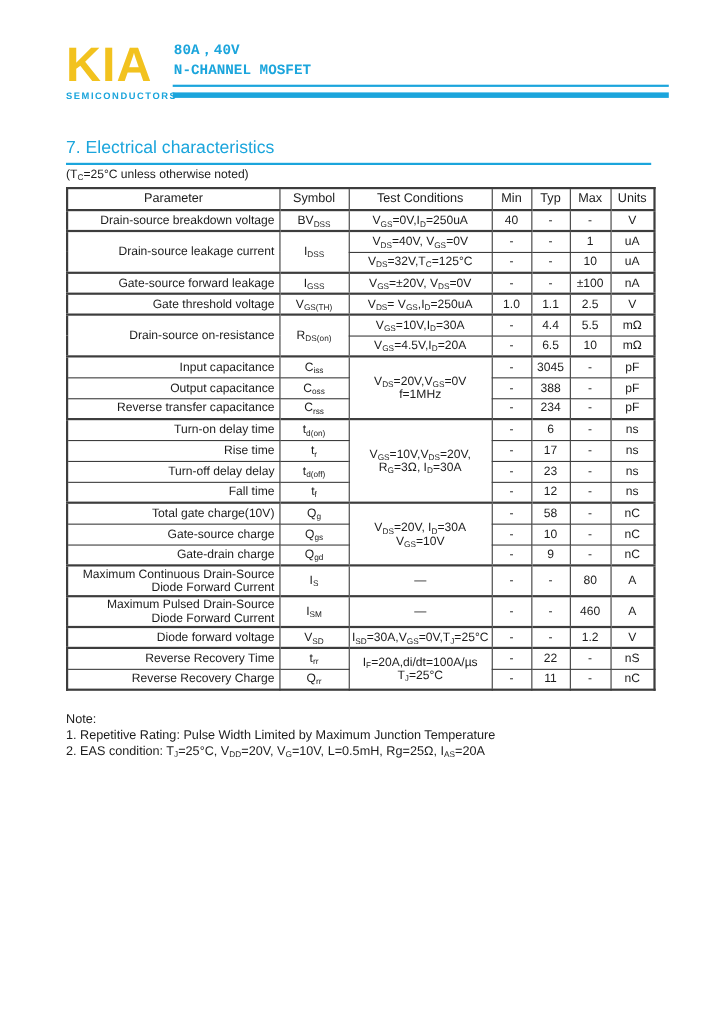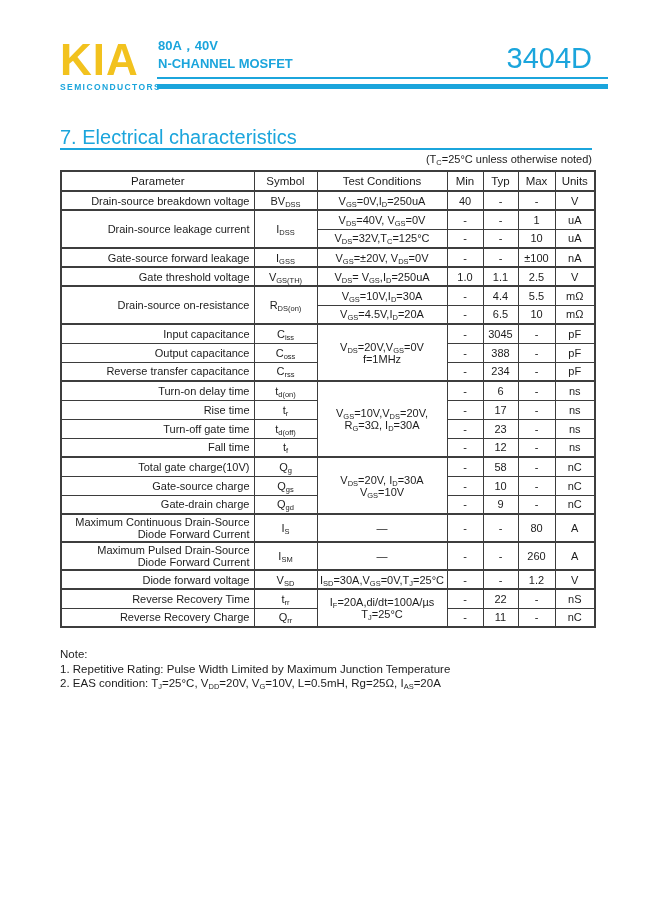--- a/index.html
+++ b/index.html
@@ -8,29 +8,29 @@
   .page {
     position:relative; width:649px; height:752px; background:#fff;
     font-family:"Liberation Sans", sans-serif; color:var(--ink); overflow:hidden;
   }
   
   .logo { position:absolute; left:60px; top:38px; font-size:44px; font-weight:bold;
           color:var(--yellow); letter-spacing:1px; line-height:1; }
   .logo-sub { position:absolute; left:60px; top:82px; font-size:8.5px; font-weight:bold;
           color:var(--accent); letter-spacing:1.4px; }
   .subtitle { position:absolute; left:158px; top:37px; color:var(--accent);
-          font-weight:bold; font-size:13px; line-height:18px; }
+          font-weight:bold; font-size:13px; line-height:18px;font-family:Liberation Mono, monospace; }
   .partnum { position:absolute; top:44px; right:57px; color:var(--accent);
           font-size:29px; line-height:1; }
   .rule-thin  { position:absolute; left:157px; top:77px; width:451px; height:2px; background:var(--accent); }
   .rule-thick { position:absolute; left:157px; top:84px; width:451px; height:5px; background:var(--accent); }
   
-  .sec-title { position:absolute; left:60px; top:126px; font-size:20px; color:var(--accent); }
+  .sec-title { position:absolute; left:60px; top:126px; font-size:16px; color:var(--accent); }
   .sec-underline { position:absolute; left:60px; top:148px; width:532px; height:2px; background:var(--accent); }
-  .temp-note { position:absolute; left:60px; top:153px; width:532px; text-align:right;
+  .temp-note { position:absolute; left:60px; top:153px; width:532px; text-align:left;
           font-size:11px; color:var(--ink); }
   
   .ec-table { position:absolute; left:60px; top:170px; width:534px;
           border-collapse:collapse; table-layout:fixed; border:2px solid var(--line); }
   .ec-table th, .ec-table td { border:1px solid var(--line); vertical-align:middle; }
   .ec-table th { height:20px; font-weight:normal; font-size:11.5px; }
   .ec-table td { height:19px; font-size:11px; text-align:center; line-height:12px; }
   .ec-table td.param { text-align:right; padding:1px 4px; }
   .ec-table tr.tall td { height:28px; }
   .ec-table tr.group td { border-top-width:2px; }
@@ -49,21 +49,20 @@
 <div class="page">
 
   <div class="logo">KIA</div>
   <div class="logo-sub">SEMICONDUCTORS</div>
 
   <div class="subtitle">
     <div>80A，40V</div>
     <div>N-CHANNEL MOSFET</div>
   </div>
 
-  <div class="partnum">3404D</div>
 
   <div class="rule-thin"></div>
   <div class="rule-thick"></div>
 
   <div class="sec-title">7. Electrical characteristics</div>
   <div class="sec-underline"></div>
 
   <div class="temp-note">(T<sub>C</sub>=25°C unless otherwise noted)</div>
 
   <table class="ec-table">
@@ -183,21 +182,21 @@
         </tr>
         <tr>
           <td class="param">Rise time</td>
           <td class="symbol">t<sub>r</sub></td>
           <td class="val">-</td>
           <td class="val">17</td>
           <td class="val">-</td>
           <td class="unit">ns</td>
         </tr>
         <tr>
-          <td class="param">Turn-off gate time</td>
+          <td class="param">Turn-off delay delay</td>
           <td class="symbol">t<sub>d(off)</sub></td>
           <td class="val">-</td>
           <td class="val">23</td>
           <td class="val">-</td>
           <td class="unit">ns</td>
         </tr>
         <tr>
           <td class="param">Fall time</td>
           <td class="symbol">t<sub>f</sub></td>
           <td class="val">-</td>
@@ -238,21 +237,21 @@
           <td class="val">-</td>
           <td class="val">80</td>
           <td class="unit">A</td>
         </tr>
         <tr class="group tall">
           <td class="param">Maximum Pulsed Drain-Source Diode Forward Current</td>
           <td class="symbol">I<sub>SM</sub></td>
           <td class="cond">—</td>
           <td class="val">-</td>
           <td class="val">-</td>
-          <td class="val">260</td>
+          <td class="val">460</td>
           <td class="unit">A</td>
         </tr>
         <tr class="group">
           <td class="param">Diode forward voltage</td>
           <td class="symbol">V<sub>SD</sub></td>
           <td class="cond">I<sub>SD</sub>=30A,V<sub>GS</sub>=0V,T<sub>J</sub>=25°C</td>
           <td class="val">-</td>
           <td class="val">-</td>
           <td class="val">1.2</td>
           <td class="unit">V</td>

